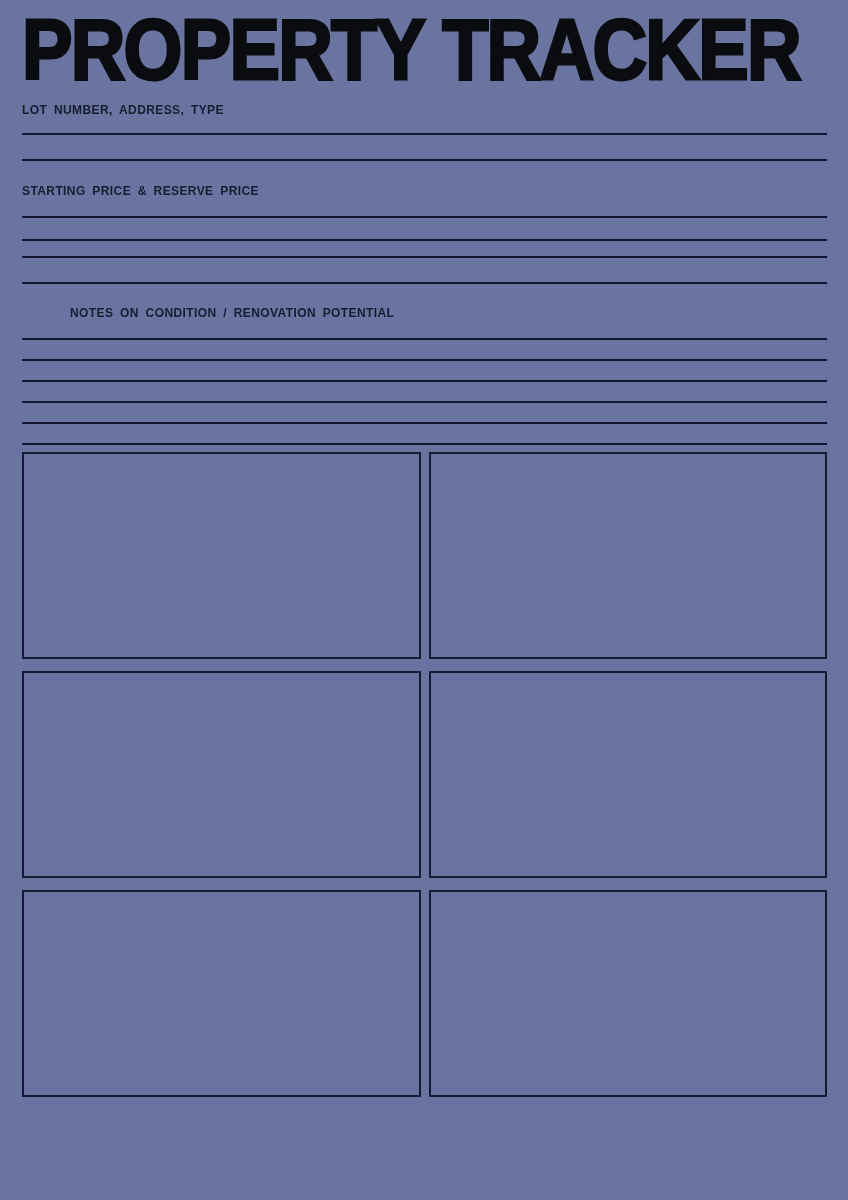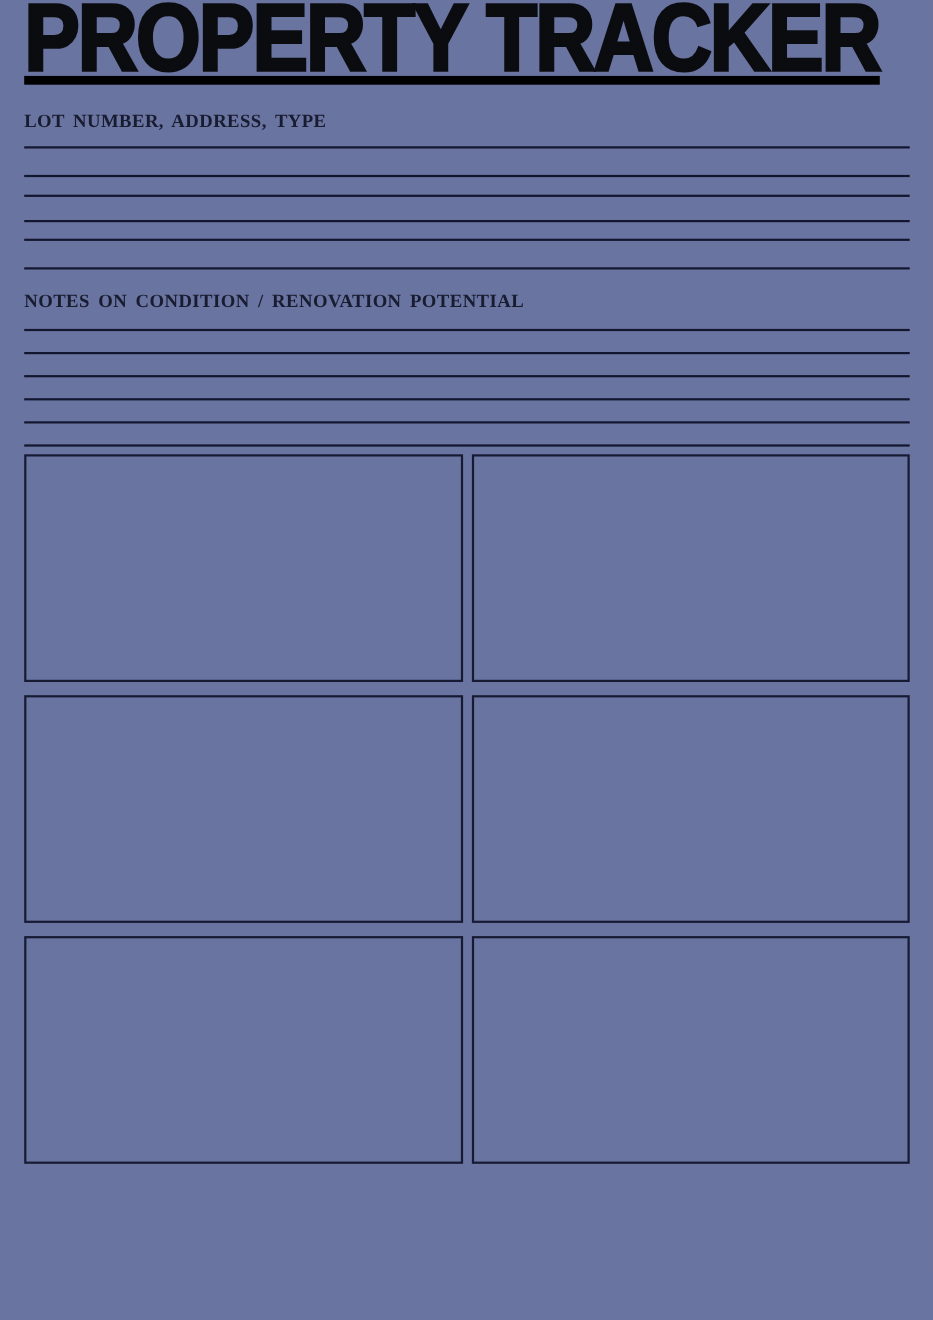--- a/index.html
+++ b/index.html
@@ -16,59 +16,57 @@
     height: 1200px;
     background: var(--background);
     font-family: "Liberation Sans", sans-serif;
     padding: 0 21px 0 22px;
     overflow: hidden;
   }
   .title-wrap {
     height: 72px;
     margin-top: 6px;
     display: flex;
-    align-items: flex-end;
+    align-items: flex-start;
     overflow: visible;
-    text-decoration: underline;
   }
   .page-title {
     display: inline-block;
     font-size: 86px;
     font-weight: bold;
     line-height: 1;
     color: var(--title-ink);
     -webkit-text-stroke: 3px var(--title-ink);
     letter-spacing: -2px;
     white-space: nowrap;
     transform: scaleX(0.88);
     transform-origin: left center;
   }
   .field-label {
     color: var(--label-ink);
     font-weight: bold;
-    font-size: 17px;
+    font-size: 12px;
     line-height: 18px;
     letter-spacing: 0.4px;
     word-spacing: 3px;
     white-space: nowrap;
-    font-family: Liberation Serif, serif;
   }
   .rule { border-bottom: 2px solid var(--rule); }
 
   
   #field-lot    .field-label { margin-top: 23px; }
   #field-lot    .r1 { height: 16px; }
   #field-lot    .r2 { height: 26px; }
   #field-price  .field-label { margin-top: 21px; }
   #field-price  .r1 { height: 18px; }
   #field-price  .r2 { height: 23px; }
   #field-outcome .field-label { margin-top: 22px; }
   #field-outcome .r1 { height: 17px; }
   #field-outcome .r2 { height: 26px; }
-  #field-notes  .field-label { margin-top: 20px; }
+  #field-notes  .field-label { margin-top: 20px; margin-left: 48px; }
   #field-notes  .r1 { height: 18px; }
   #field-notes  .rn { height: 21px; }
 
   #pictures-label { margin-top: 24px; }
   .pictures-grid {
     margin-top: 7px;
     display: grid;
     grid-template-columns: 1fr 1fr;
     grid-auto-rows: 207px;
     column-gap: 8px;
@@ -83,20 +81,21 @@
   <h1 class="page-title">PROPERTY TRACKER</h1>
 </header>
 
 <section class="field" id="field-lot">
   <div class="field-label">LOT NUMBER, ADDRESS, TYPE</div>
   <div class="rule r1"></div>
   <div class="rule r2"></div>
 </section>
 
 <section class="field" id="field-price">
+  <div class="field-label">STARTING PRICE &amp; RESERVE PRICE</div>
   <div class="rule r1"></div>
   <div class="rule r2"></div>
 </section>
 
 <section class="field" id="field-outcome">
   <div class="rule r1"></div>
   <div class="rule r2"></div>
 </section>
 
 <section class="field" id="field-notes">

